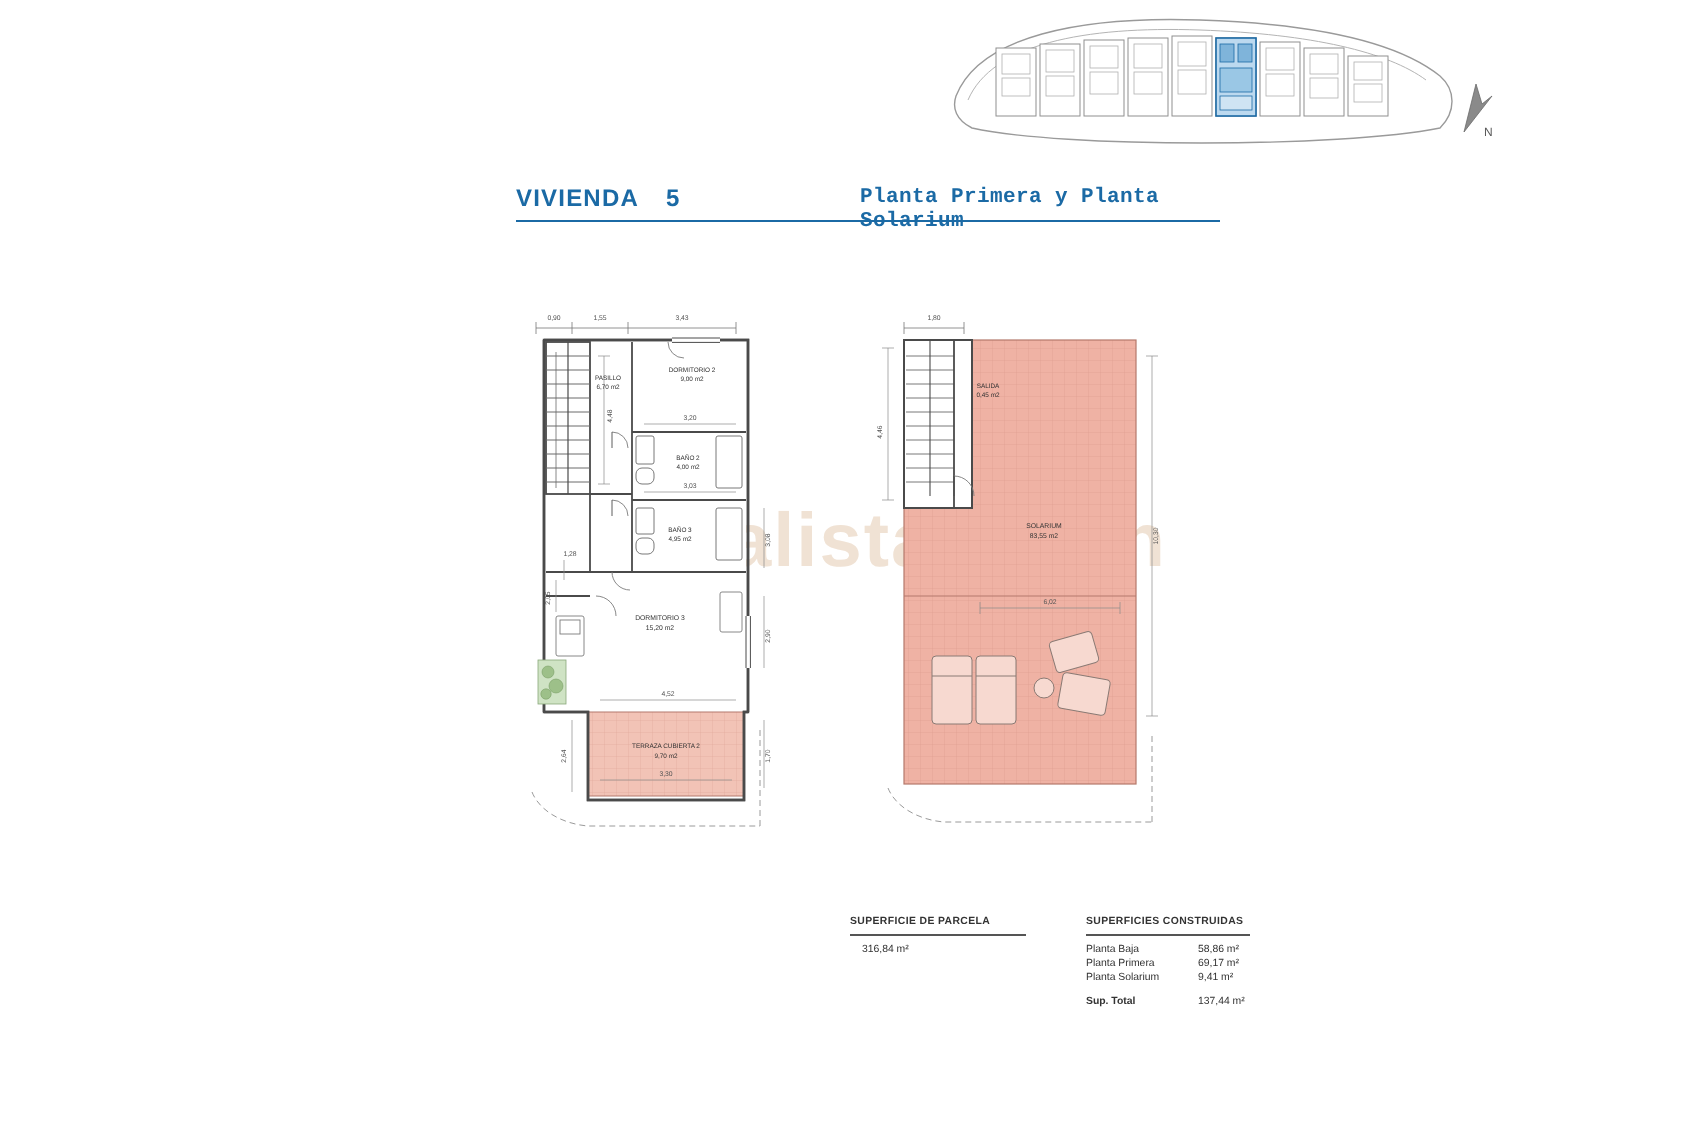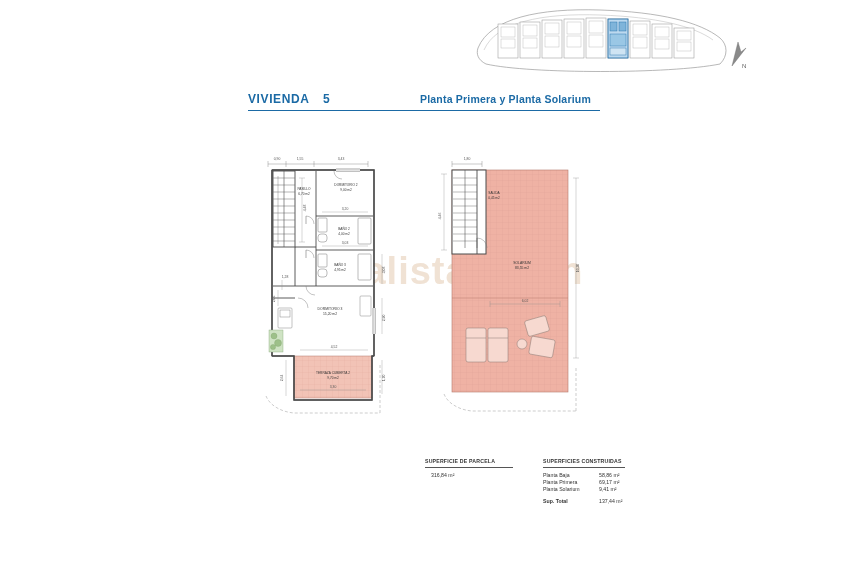--- a/index.html
+++ b/index.html
@@ -25,21 +25,21 @@
   .keyplan {
     position: absolute;
     left: 470px; top: 8px;
     width: 350px; height: 68px;
   }
   .keyplan svg { display: block; }
 
   
   .titlebar {
     position: absolute;
-    left: 248px; top: 92px;
+    left: 258px; top: 92px;
     width: 352px; height: 22px;
   }
   .title-left {
     position: absolute;
     left: 0; top: 0;
     font-size: 12px;
     font-weight: bold;
     color: #1b6aa5;
     letter-spacing: 0.6px;
   }
@@ -50,20 +50,21 @@
     font-weight: bold;
     color: #1b6aa5;
   }
   .title-right {
     position: absolute;
     left: 172px; top: 1px;
     font-size: 10.5px;
     font-weight: bold;
     color: #1b6aa5;
     letter-spacing: 0.2px;
+    font-family: Liberation Mono, monospace;
   }
   .title-rule {
     position: absolute;
     left: 0; top: 18px;
     width: 352px; height: 1px;
     background: #1b6aa5;
   }
 
   
   .watermark {

